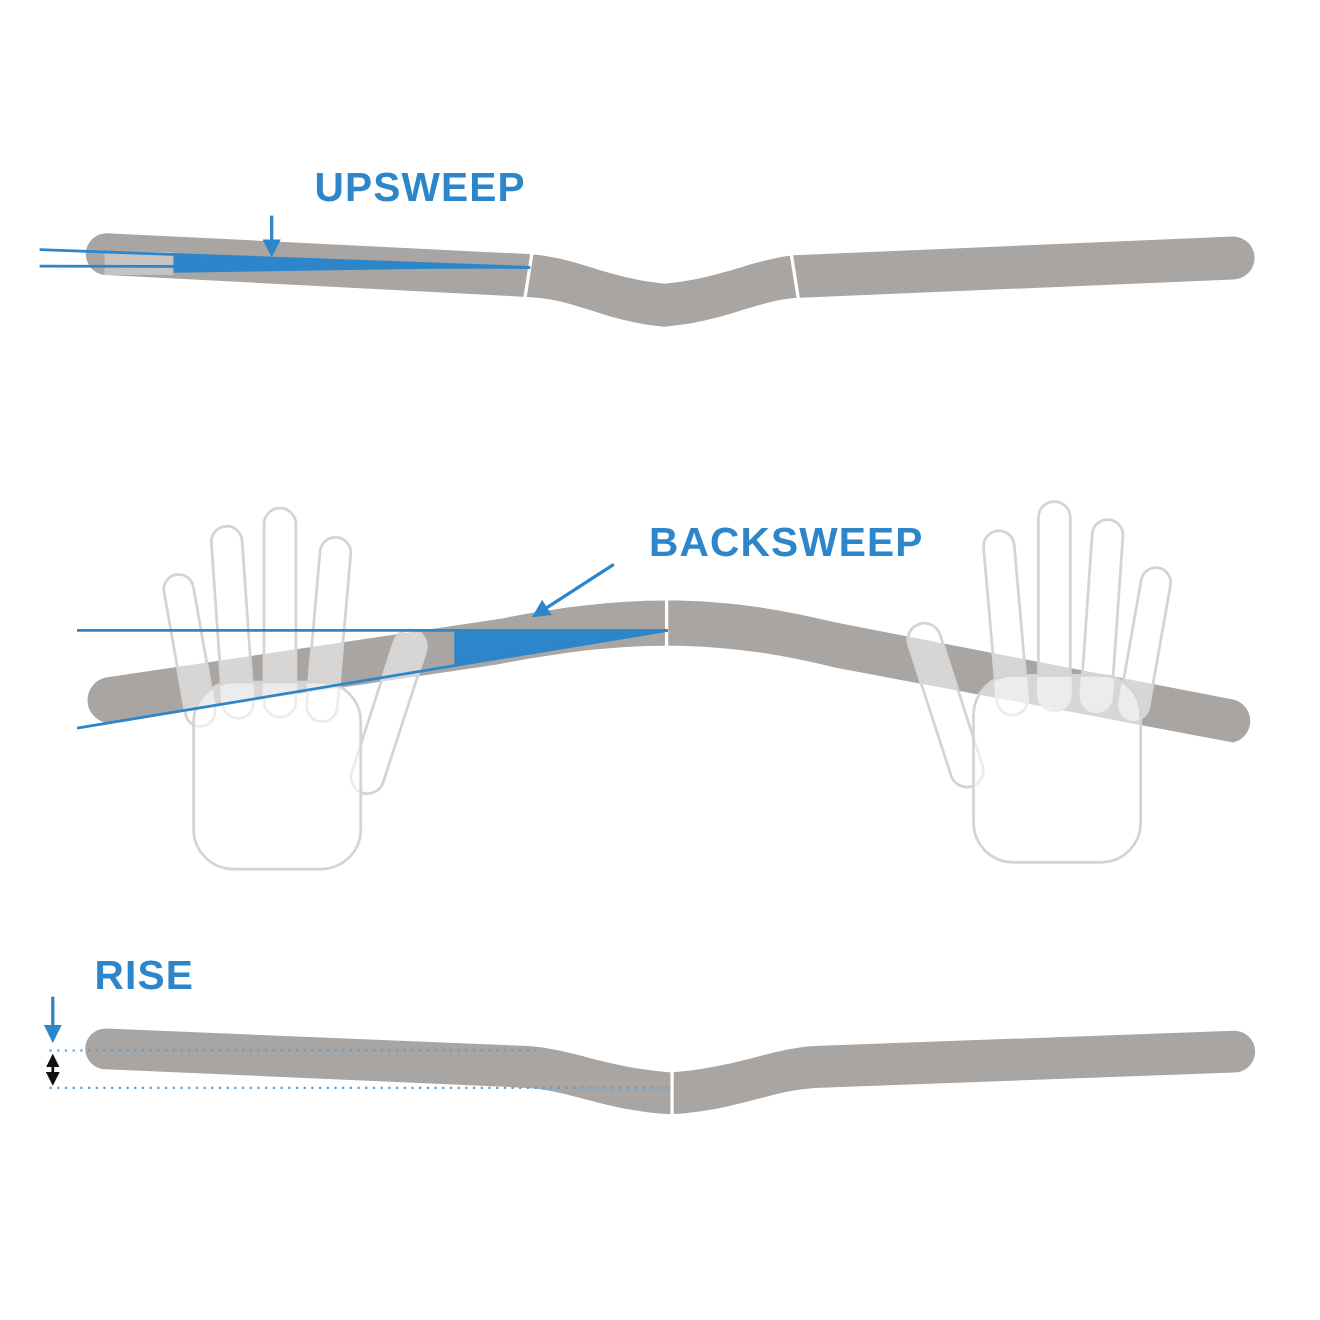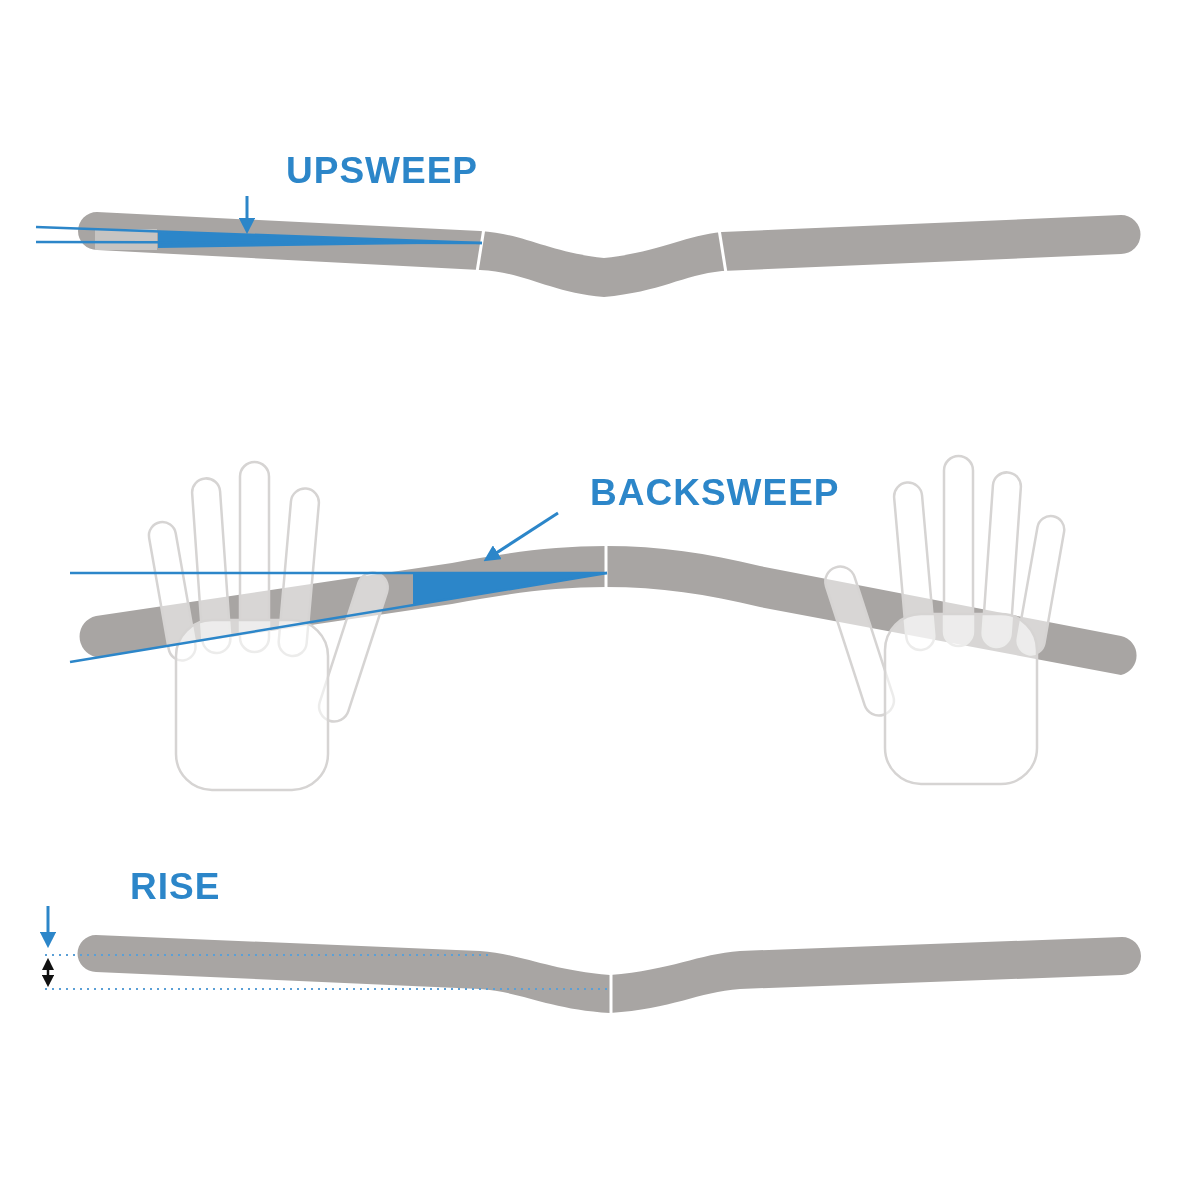--- a/index.html
+++ b/index.html
@@ -16,21 +16,21 @@
     position: absolute;
     color: #2c86c9;
     font-weight: bold;
     font-size: 37px;
     letter-spacing: 1px;
     white-space: nowrap;
     user-select: none;
   }
   .label-upsweep   { left: 286px; top: 150px; }
   .label-backsweep { left: 590px; top: 472px; }
-  .label-rise      { left: 86px;  top: 866px; margin-left: 44px; }
+  .label-rise      { left: 86px;  top: 866px; }
 </style>
 </head>
 <body>
 
 <div class="canvas">
 
   <svg width="1200" height="1200" viewBox="0 0 1200 1200">
     <defs>
       <marker id="mblue" viewBox="0 0 10 10" refX="7.5" refY="5" markerWidth="5.5" markerHeight="5.5" orient="auto-start-reverse">
         <path d="M0,0 L10,5 L0,10 z" fill="#2c86c9"></path>

